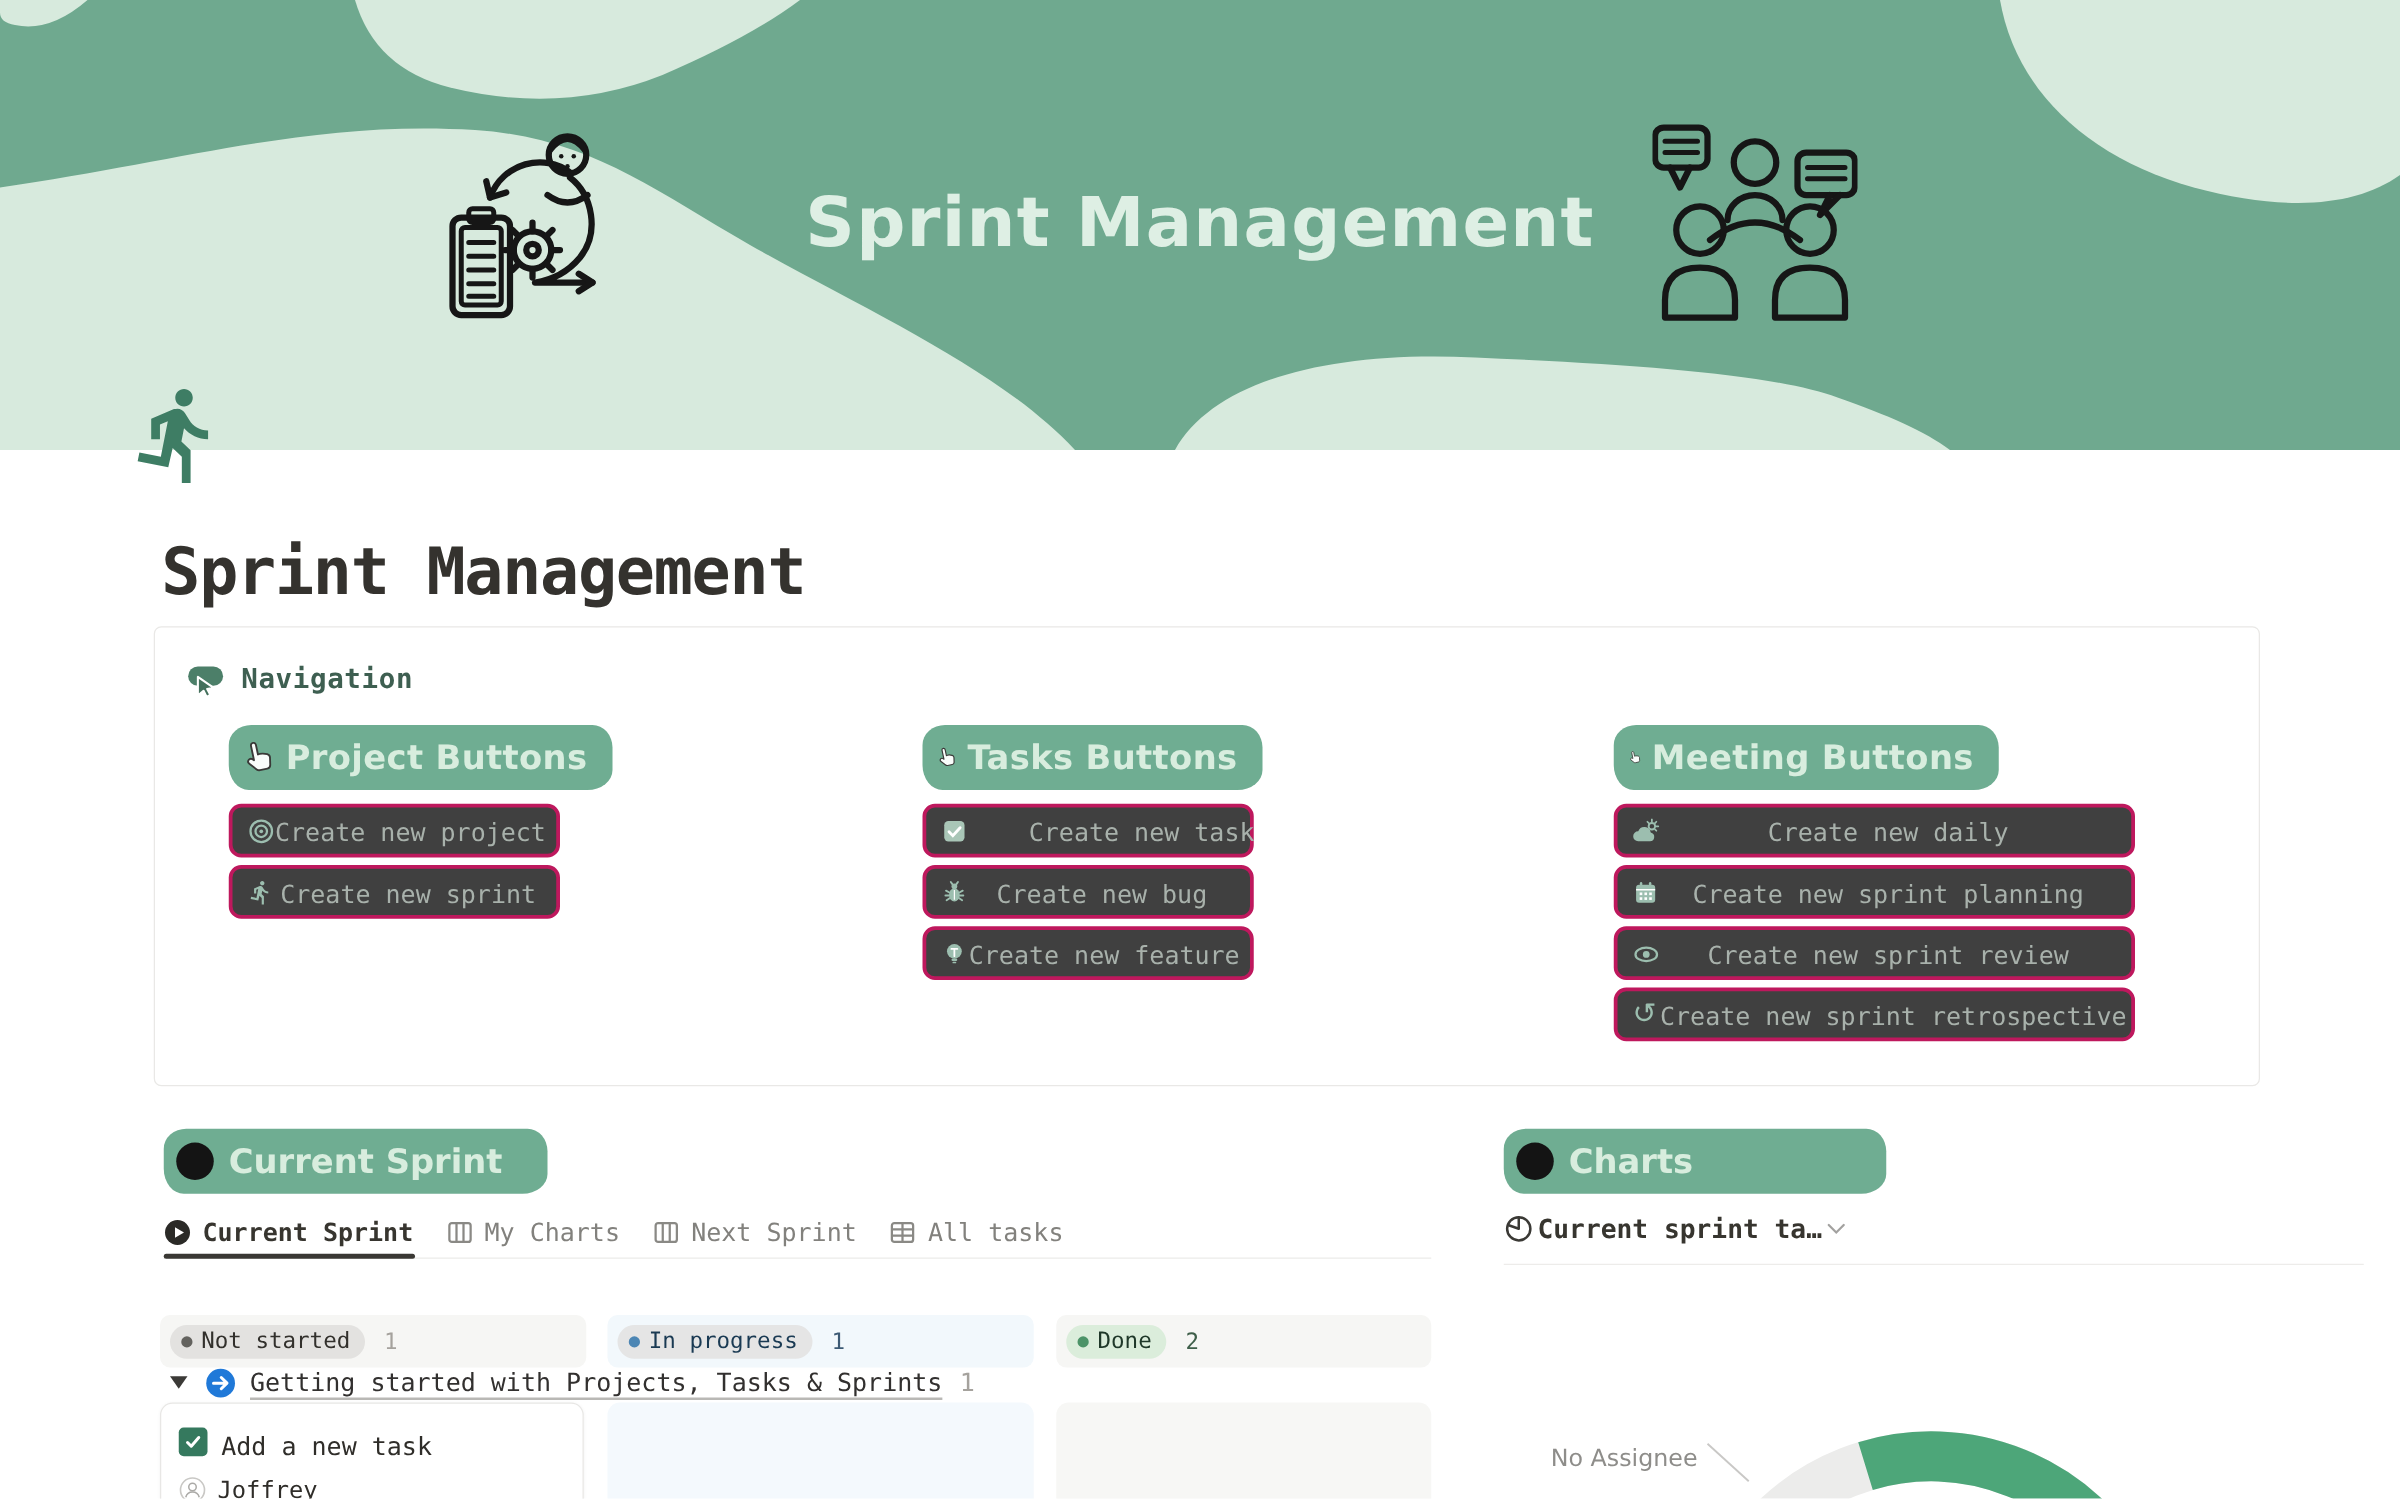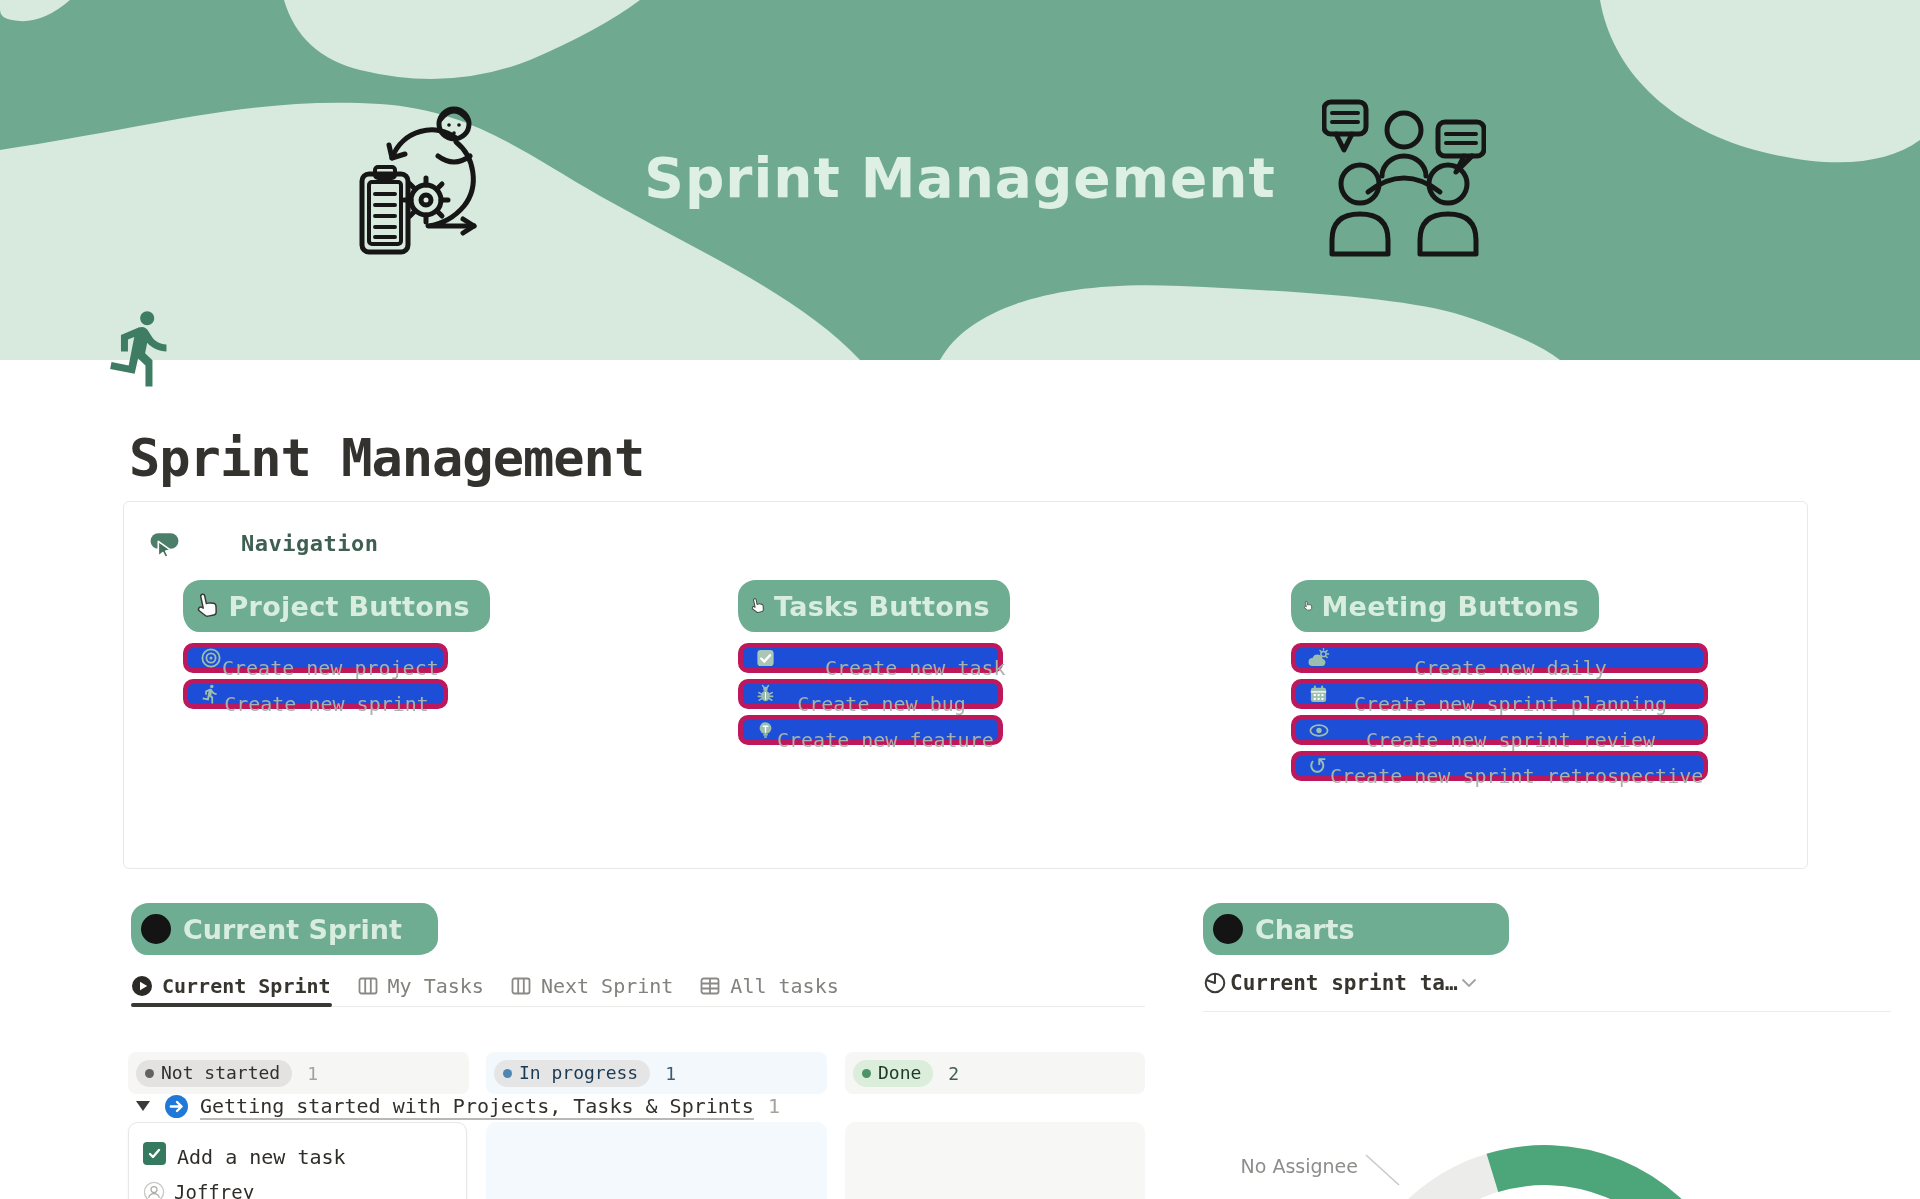--- a/index.html
+++ b/index.html
@@ -14,29 +14,29 @@
     color:#DEEFE4;letter-spacing:1px;}
   .banner-illo{position:absolute;}
 
   
   #page-icon{position:absolute;left:100px;top:306px;}
   #page-title{position:absolute;left:129px;top:428px;font-size:52px;font-weight:700;color:#34322e;letter-spacing:-1px;}
 
   
   #nav-callout{position:absolute;left:123px;top:501px;width:1685px;height:368px;background:#fff;
     border:1px solid #E9E8E6;border-radius:6px;box-sizing:border-box;}
-  #callout-head{position:absolute;left:25px;top:26px;display:flex;align-items:center;gap:48px;}
+  #callout-head{position:absolute;left:25px;top:26px;display:flex;align-items:center;}
   #callout-head .lbl{margin-left:13px;font-size:22px;font-weight:700;color:#3E5F51;letter-spacing:.5px;}
 
   .nav-group{position:absolute;top:78px;}
   .group-pill{height:52px;display:flex;align-items:center;background:#6FAD92;box-sizing:border-box;
     border-radius:18px 16px 20px 16px / 16px 18px 16px 20px;padding:0 20px 0 12px;}
   .group-pill .ttl{font-family:"DejaVu Sans","Liberation Sans",sans-serif;font-weight:800;
     font-size:27px;color:#D8EDDE;letter-spacing:.3px;margin-left:8px;white-space:nowrap;}
-  .nav-btn{position:relative;height:30px;border:5px solid #be185d;border-radius:10px;background:#1d4ed8;
+  .nav-btn{position:relative;height:43px;border:3px solid #be185d;border-radius:10px;background:#404040;
     box-sizing:border-box;margin-top:6px;cursor:pointer;}
   .nav-btn .ico{position:absolute;left:12px;top:50%;transform:translateY(-50%);display:flex;}
   .nav-btn .lbl{display:block;line-height:41px;text-align:center;font-size:20px;color:#A8B1AB;
     padding:0 12px 0 34px;white-space:nowrap;}
   .retro-glyph{font-size:23px;color:#9CBEAF;line-height:1;font-family:"DejaVu Sans",sans-serif;}
 
   
   .section-pill{position:absolute;height:52px;display:flex;align-items:center;background:#6FAD92;
     box-sizing:border-box;border-radius:18px 16px 20px 16px / 16px 18px 16px 20px;padding:0 20px 0 10px;}
   .section-pill .dot{width:30px;height:30px;border-radius:50%;background:#141414;}
@@ -300,21 +300,21 @@
         <circle cx="11" cy="11" r="10" fill="#2B2A27"></circle>
         <polygon points="9,6.8 16.2,11 9,15.2" fill="#fff"></polygon>
         </svg>
       <span class="lbl">Current Sprint</span>
     </div>
     <div class="tab">
       <svg width="22" height="22" viewBox="0 0 22 22">
         <rect x="2.5" y="3.5" width="17" height="15" rx="2" fill="none" stroke="#8A8985" stroke-width="1.8"></rect>
         <path d="M8.2 3.5 V18.5 M13.8 3.5 V18.5" stroke="#8A8985" stroke-width="1.8"></path>
         </svg>
-      <span class="lbl">My Tasks</span>
+      <span class="lbl">My Charts</span>
     </div>
     <div class="tab">
       <svg width="22" height="22" viewBox="0 0 22 22">
         <rect x="2.5" y="3.5" width="17" height="15" rx="2" fill="none" stroke="#8A8985" stroke-width="1.8"></rect>
         <path d="M8.2 3.5 V18.5 M13.8 3.5 V18.5" stroke="#8A8985" stroke-width="1.8"></path>
         </svg>
       <span class="lbl">Next Sprint</span>
     </div>
     <div class="tab">
       <svg width="22" height="22" viewBox="0 0 22 22">

